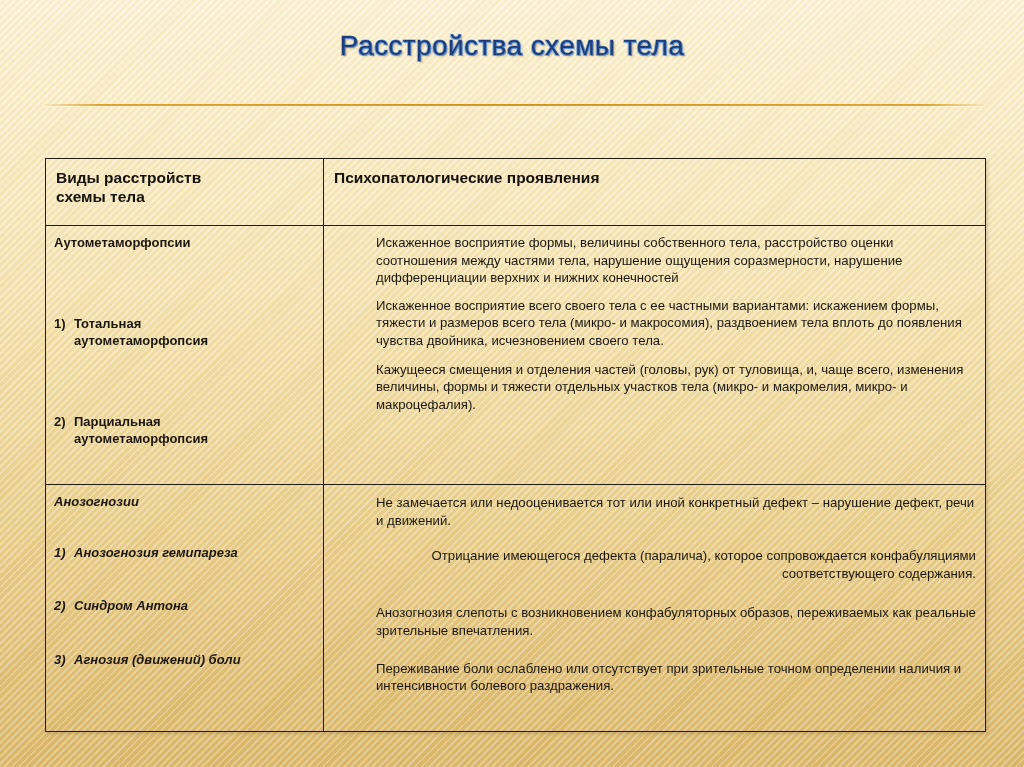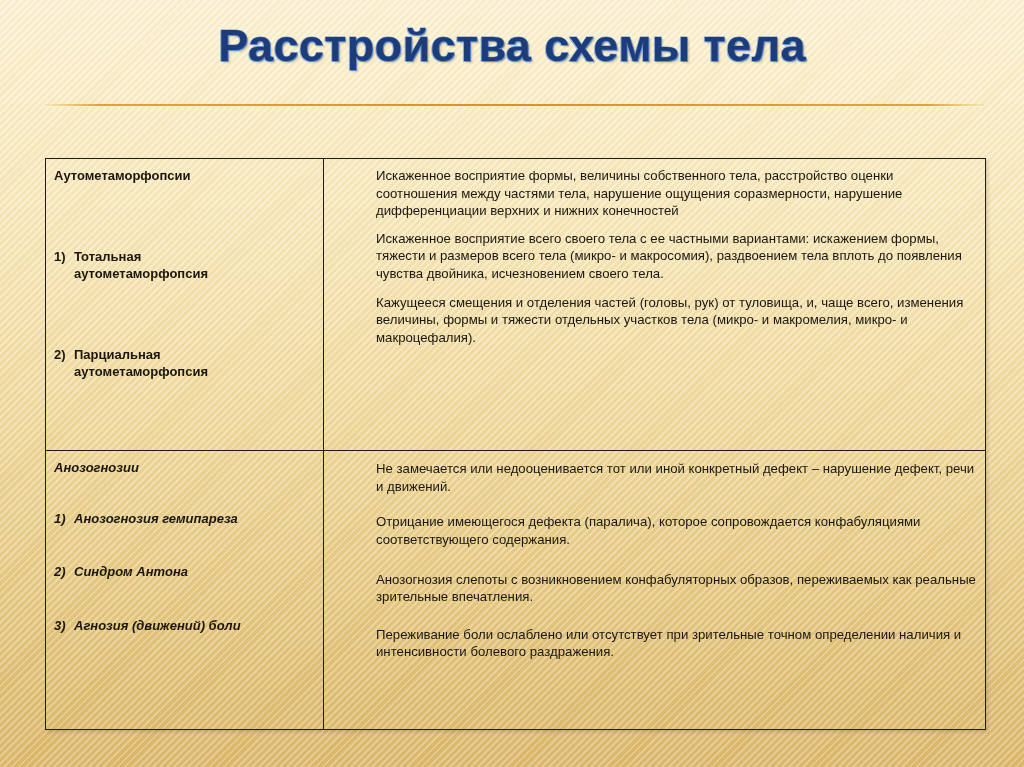--- a/index.html
+++ b/index.html
@@ -46,22 +46,22 @@
   #title-block {
     position: absolute;
     left: 0;
     top: 22px;
     width: 1024px;
     text-align: center;
   }
   #slide-title {
     display: inline-block;
     font-family: "Liberation Sans", "DejaVu Sans", sans-serif;
-    font-weight: bold;
-    font-size: 45px;
+    font-weight: normal;
+    font-size: 28px;
     line-height: 48px;
     letter-spacing: 0.4px;
     color: #1d3c78;
     -webkit-text-stroke: 1.1px #6f9fd8;
     paint-order: stroke fill;
     text-shadow:
        1px 1px 0 #5e8fce,
       -1px 1px 0 #93b6e0,
        2px 2px 2px rgba(120,95,40,0.28);
     white-space: nowrap;
@@ -151,21 +151,21 @@
   .p-rt-0        { padding-top: 8px; }
   .p-rt-1        { padding-top: 10px; }
   .p-rt-2        { padding-top: 11px; }
 
   .p-an-head     { padding-top: 8px; }
   .p-an-1        { padding-top: 33px; }
   .p-an-2        { padding-top: 36px; }
   .p-an-3        { padding-top: 36px; }
 
   .p-anr-0       { padding-top: 9px; }
-  .p-anr-1       { padding-top: 18px; }
+  .p-anr-1       { padding-top: 18px; text-align: right; }
   .p-anr-2       { padding-top: 22px; }
   .p-anr-3       { padding-top: 20px; }
 
   .sect-top   { height: 258px; }
   .sect-bot   { height: 246px; font-style: italic; }
 </style>
 </head>
 <body>
 
 <div id="slide">
@@ -176,20 +176,31 @@
 
   <div id="title-rule"></div>
 
   <table id="disorders-table">
     <colgroup>
       <col class="col-a">
       <col class="col-b">
     </colgroup>
     <tbody>
 
+      <tr>
+        <td class="hdr-cell">
+          <div class="hdr-text">
+            <div>Виды расстройств</div>
+            <div>схемы тела</div>
+          </div>
+        </td>
+        <td class="hdr-cell">
+          <div class="hdr-text">Психопатологические проявления</div>
+        </td>
+      </tr>
 
       <tr>
 
         <td class="sect-top">
           <div class="stack">
 
             <div class="blk blk-a p-auto-head">Аутометаморфопсии</div>
 
             <div class="blk blk-a p-auto-1">
               <span class="num">1)</span><span>Тотальная</span>

